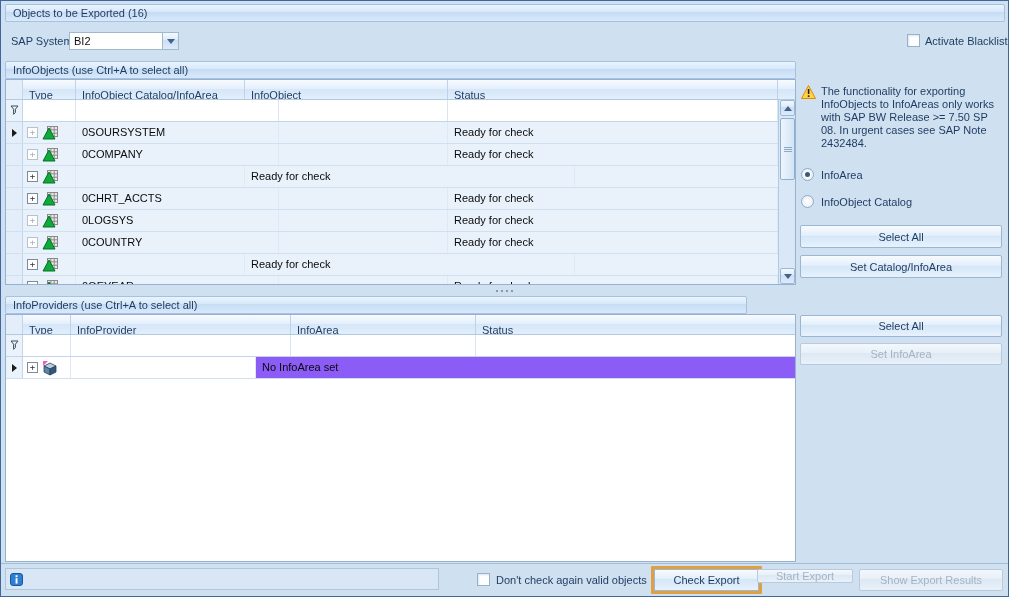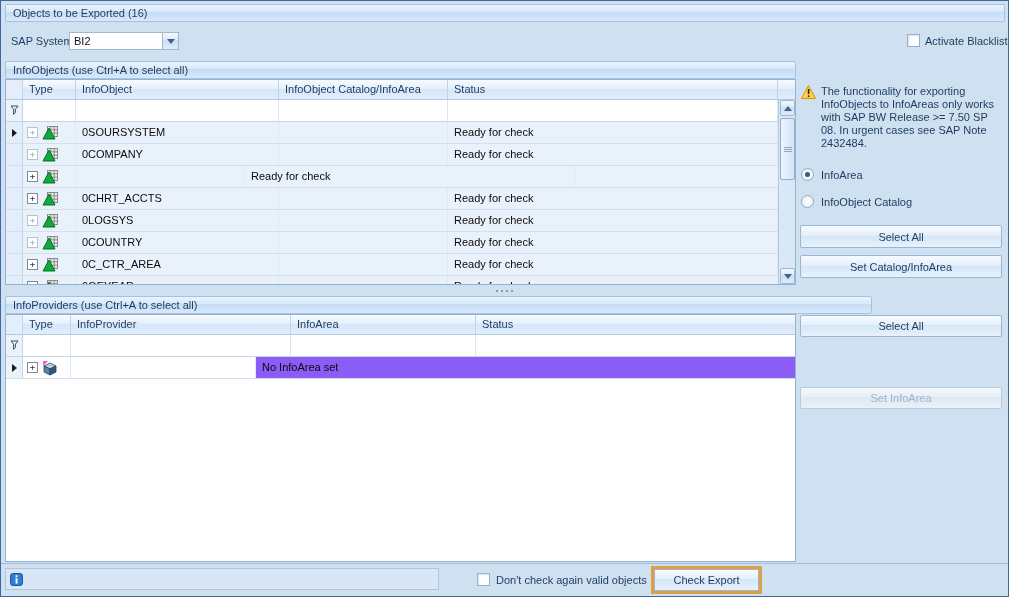--- a/index.html
+++ b/index.html
@@ -11,21 +11,21 @@
   .group-hd{
     position:absolute;height:18px;box-sizing:border-box;
     background:linear-gradient(#eaf4fe,#d7e8fa 45%,#c6dcf4 46%,#d8e9fb);
     border:1px solid #a7c2e0;border-radius:2px;
     line-height:16px;padding-left:7px;color:#1d3a5f;
   }
   .grid{position:absolute;background:#fff;border:1px solid #96b2d0;box-sizing:border-box;}
   .colhdr{display:flex;height:20px;box-sizing:border-box;
     background:linear-gradient(#f8fbff,#e4effc 45%,#d4e6f8 46%,#e2eefc);
     border-bottom:1px solid #b2c9e2;}
-  .colhdr .cell{box-sizing:border-box;border-right:1px solid #bed2e9;padding:3px 0 0 6px;
+  .colhdr .cell{box-sizing:border-box;border-right:1px solid #bed2e9;padding:9px 0 0 6px;
     color:#1d3a5f;overflow:hidden;white-space:nowrap;}
   .cell{box-sizing:border-box;}
   .filter-row{display:flex;height:21px;background:#fff;border-bottom:1px solid #c2d5ea;}
   .filter-row .cell{border-right:1px solid #d9e5f2;}
   .grid-row{display:flex;height:21px;background:#e9f2fb;border-bottom:1px solid #cfe0f1;color:#0a0a0a;}
   .grid-row .cell{border-right:1px solid #dde9f5;overflow:hidden;white-space:nowrap;}
   .c-ind{width:17px;background:#e4eefa;border-right:1px solid #c2d5ea !important;
     display:flex;align-items:center;justify-content:center;flex:none;}
   .filter-row .c-ind{background:#eaf2fb;}
   .c-type{display:flex;align-items:center;gap:4px;padding-left:4px;flex:none;}
@@ -53,21 +53,21 @@
     border:1px solid #8fafd2;border-radius:2px;box-sizing:border-box;
     display:flex;flex-direction:column;align-items:center;justify-content:center;gap:1px;}
   .grip{width:8px;height:1px;background:#8fa8c4;}
   .splitter{position:absolute;background:#cfe0f1;display:flex;align-items:center;justify-content:center;gap:3px;}
   .dot{width:2px;height:2px;background:#8a99a9;}
   .btn{position:absolute;box-sizing:border-box;border:1px solid #9cb5d3;border-radius:2px;
     background:linear-gradient(#f7fbfe,#e3effc 45%,#d4e6f7 46%,#e7f2fd);
     color:#1d3a5f;text-align:right;font-family:"Liberation Sans",sans-serif;font-size:11px;
     display:flex;align-items:center;justify-content:center;cursor:default;}
   .btn.disabled{color:#a4b3c4;border-color:#b9cadc;
-    background:linear-gradient(#f3f8fc,#e7eff8 45%,#dde8f3 46%,#e9f1fa);margin-top:44px;}
+    background:linear-gradient(#f3f8fc,#e7eff8 45%,#dde8f3 46%,#e9f1fa);}
   .hl-wrap{position:absolute;border:3px solid #dfa041;box-sizing:border-box;border-radius:1px;}
   .hl-wrap .btn{position:relative;width:100%;height:100%;border-radius:0;}
   .checkbox{width:13px;height:13px;box-sizing:border-box;border:1px solid #9ab0c8;background:#fdfeff;
     box-shadow:inset 1px 1px 2px #dbe5ef;position:absolute;}
   .radio{width:13px;height:13px;box-sizing:border-box;border:1px solid #93aac2;border-radius:50%;
     background:radial-gradient(#ffffff,#e2ebf4);position:absolute;}
   .radio.sel::after{content:"";position:absolute;left:3px;top:3px;width:5px;height:5px;border-radius:50%;background:#3a5a7c;}
   .lbl{position:absolute;white-space:nowrap;}
   .combo{position:absolute;display:flex;height:18px;box-sizing:border-box;}
   .combo-field{width:93px;background:#fff;border:1px solid #a0b8d0;border-right:none;box-sizing:border-box;
@@ -98,22 +98,22 @@
   <div class="checkbox" style="left:906px;top:33px;"></div>
   <div class="lbl" style="left:924px;top:34px;">Activate Blacklist</div>
 
   <div class="group-hd" style="left:4px;top:60px;width:791px;">
     <span>InfoObjects (use Ctrl+A to select all)</span>
   </div>
   <div class="grid g1" style="left:4px;top:78px;width:791px;height:206px;">
     <div class="colhdr">
       <div class="cell c-ind"></div>
       <div class="cell" style="width:53px;">Type</div>
+      <div class="cell" style="width:169px;">InfoObject Catalog/InfoArea</div>
       <div class="cell" style="width:203px;">InfoObject</div>
-      <div class="cell" style="width:169px;">InfoObject Catalog/InfoArea</div>
       <div class="cell" style="width:330px;">Status</div>
       <div class="cell hfill"></div>
     </div>
     <div class="rows-clip" style="width:772px;height:184px;">
       <div class="filter-row">
         <div class="cell c-ind">
           <svg width="9" height="11" viewBox="0 0 9 11">
               <path d="M1 1 h7 l-2.6 3.2 v3.3 l-1.8 1.8 v-5.1 Z" fill="none" stroke="#3a4c60" stroke-width="1"></path>
             </svg>
         </div>
@@ -245,21 +245,20 @@
       <span class="icon16">
         <svg width="16" height="16" viewBox="0 0 16 16">
           <g stroke="#8a8a8a" fill="#e9e9e9">
                     <rect x="5.5" y="1.5" width="10" height="10"></rect>
                   </g>
           <path d="M8.8 1.5 v10 M12.2 1.5 v10 M5.5 4.8 h10 M5.5 8.2 h10" stroke="#8a8a8a" fill="none"></path>
           <polygon points="7,3 13,14 1,14" fill="#0faa3c" stroke="#067024" stroke-width="1"></polygon>
         </svg>
       </span>
     </div>
-    <div class="cell c-name c-text">0C_CTR_AREA</div>
     <div class="cell c-mid c-text"></div>
     <div class="cell c-status c-text">Ready for check</div>
   </div>
 
   <div class="grid-row">
     <div class="cell c-ind row-ind"></div>
     <div class="cell c-type">
       <span class="expand">+</span>
       <span class="icon16">
         <svg width="16" height="16" viewBox="0 0 16 16">
@@ -307,21 +306,21 @@
   <div class="btn" style="left:799px;top:224px;width:202px;height:23px;">Select All</div>
   <div class="btn" style="left:799px;top:254px;width:202px;height:23px;">Set Catalog/InfoArea</div>
 
   <div class="splitter" style="left:4px;top:284px;width:999px;height:11px;">
     <span class="dot"></span>
       <span class="dot"></span>
       <span class="dot"></span>
       <span class="dot"></span>
   </div>
 
-  <div class="group-hd" style="left:4px;top:295px;width:867px;">
+  <div class="group-hd" style="left:4px;top:295px;width:742px;">
     <span>InfoProviders (use Ctrl+A to select all)</span>
   </div>
   <div class="grid g2" style="left:4px;top:313px;width:791px;height:248px;">
     <div class="colhdr">
       <div class="cell c-ind"></div>
       <div class="cell" style="width:48px;">Type</div>
       <div class="cell" style="width:220px;">InfoProvider</div>
       <div class="cell" style="width:185px;">InfoArea</div>
       <div class="cell hfill">Status</div>
     </div>
@@ -372,15 +371,16 @@
           <rect x="5.6" y="5.2" width="1.9" height="5.4" fill="#fff"></rect>
         </svg>
       </span>
     </div>
     <div class="checkbox" style="left:476px;top:9px;"></div>
     <div class="lbl" style="left:495px;top:10px;color:#1d3a5f;">Don't check again valid objects</div>
     <div class="hl-wrap" style="left:650px;top:2px;width:111px;height:28px;">
       <div class="btn">Check Export</div>
     </div>
     <div class="btn disabled" style="left:756px;top:5px;width:96px;height:14px;">Start Export</div>
+    <div class="btn disabled" style="left:858px;top:5px;width:144px;height:22px;">Show Export Results</div>
   </div>
 
 </div>
 
 </body></html>

